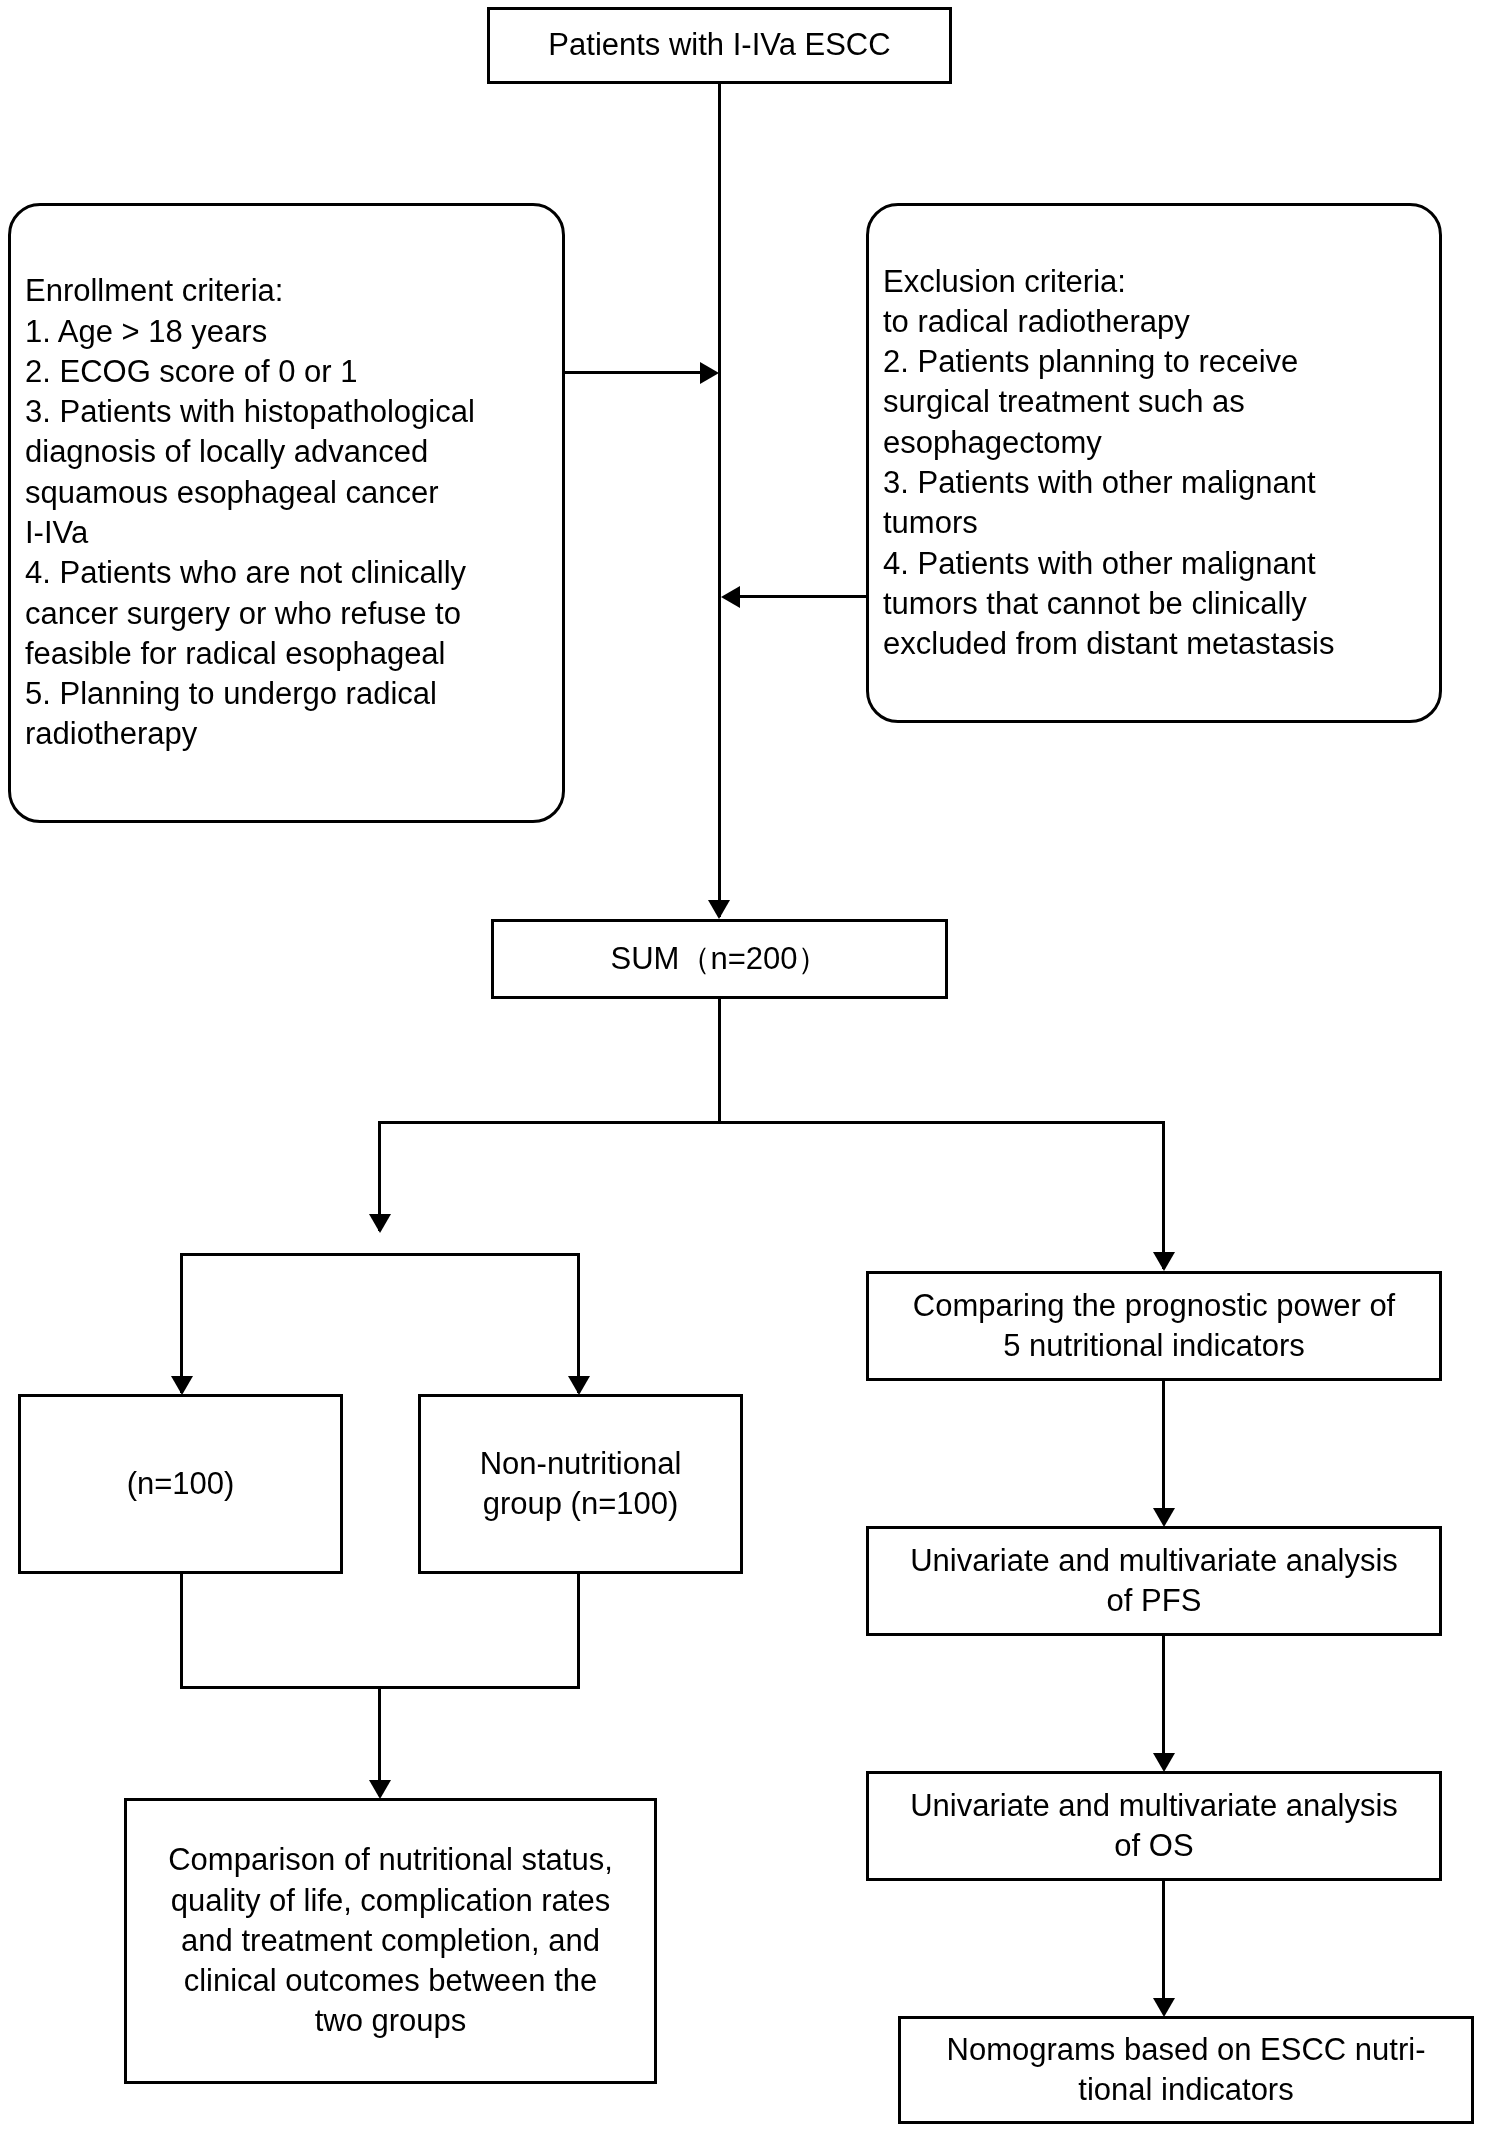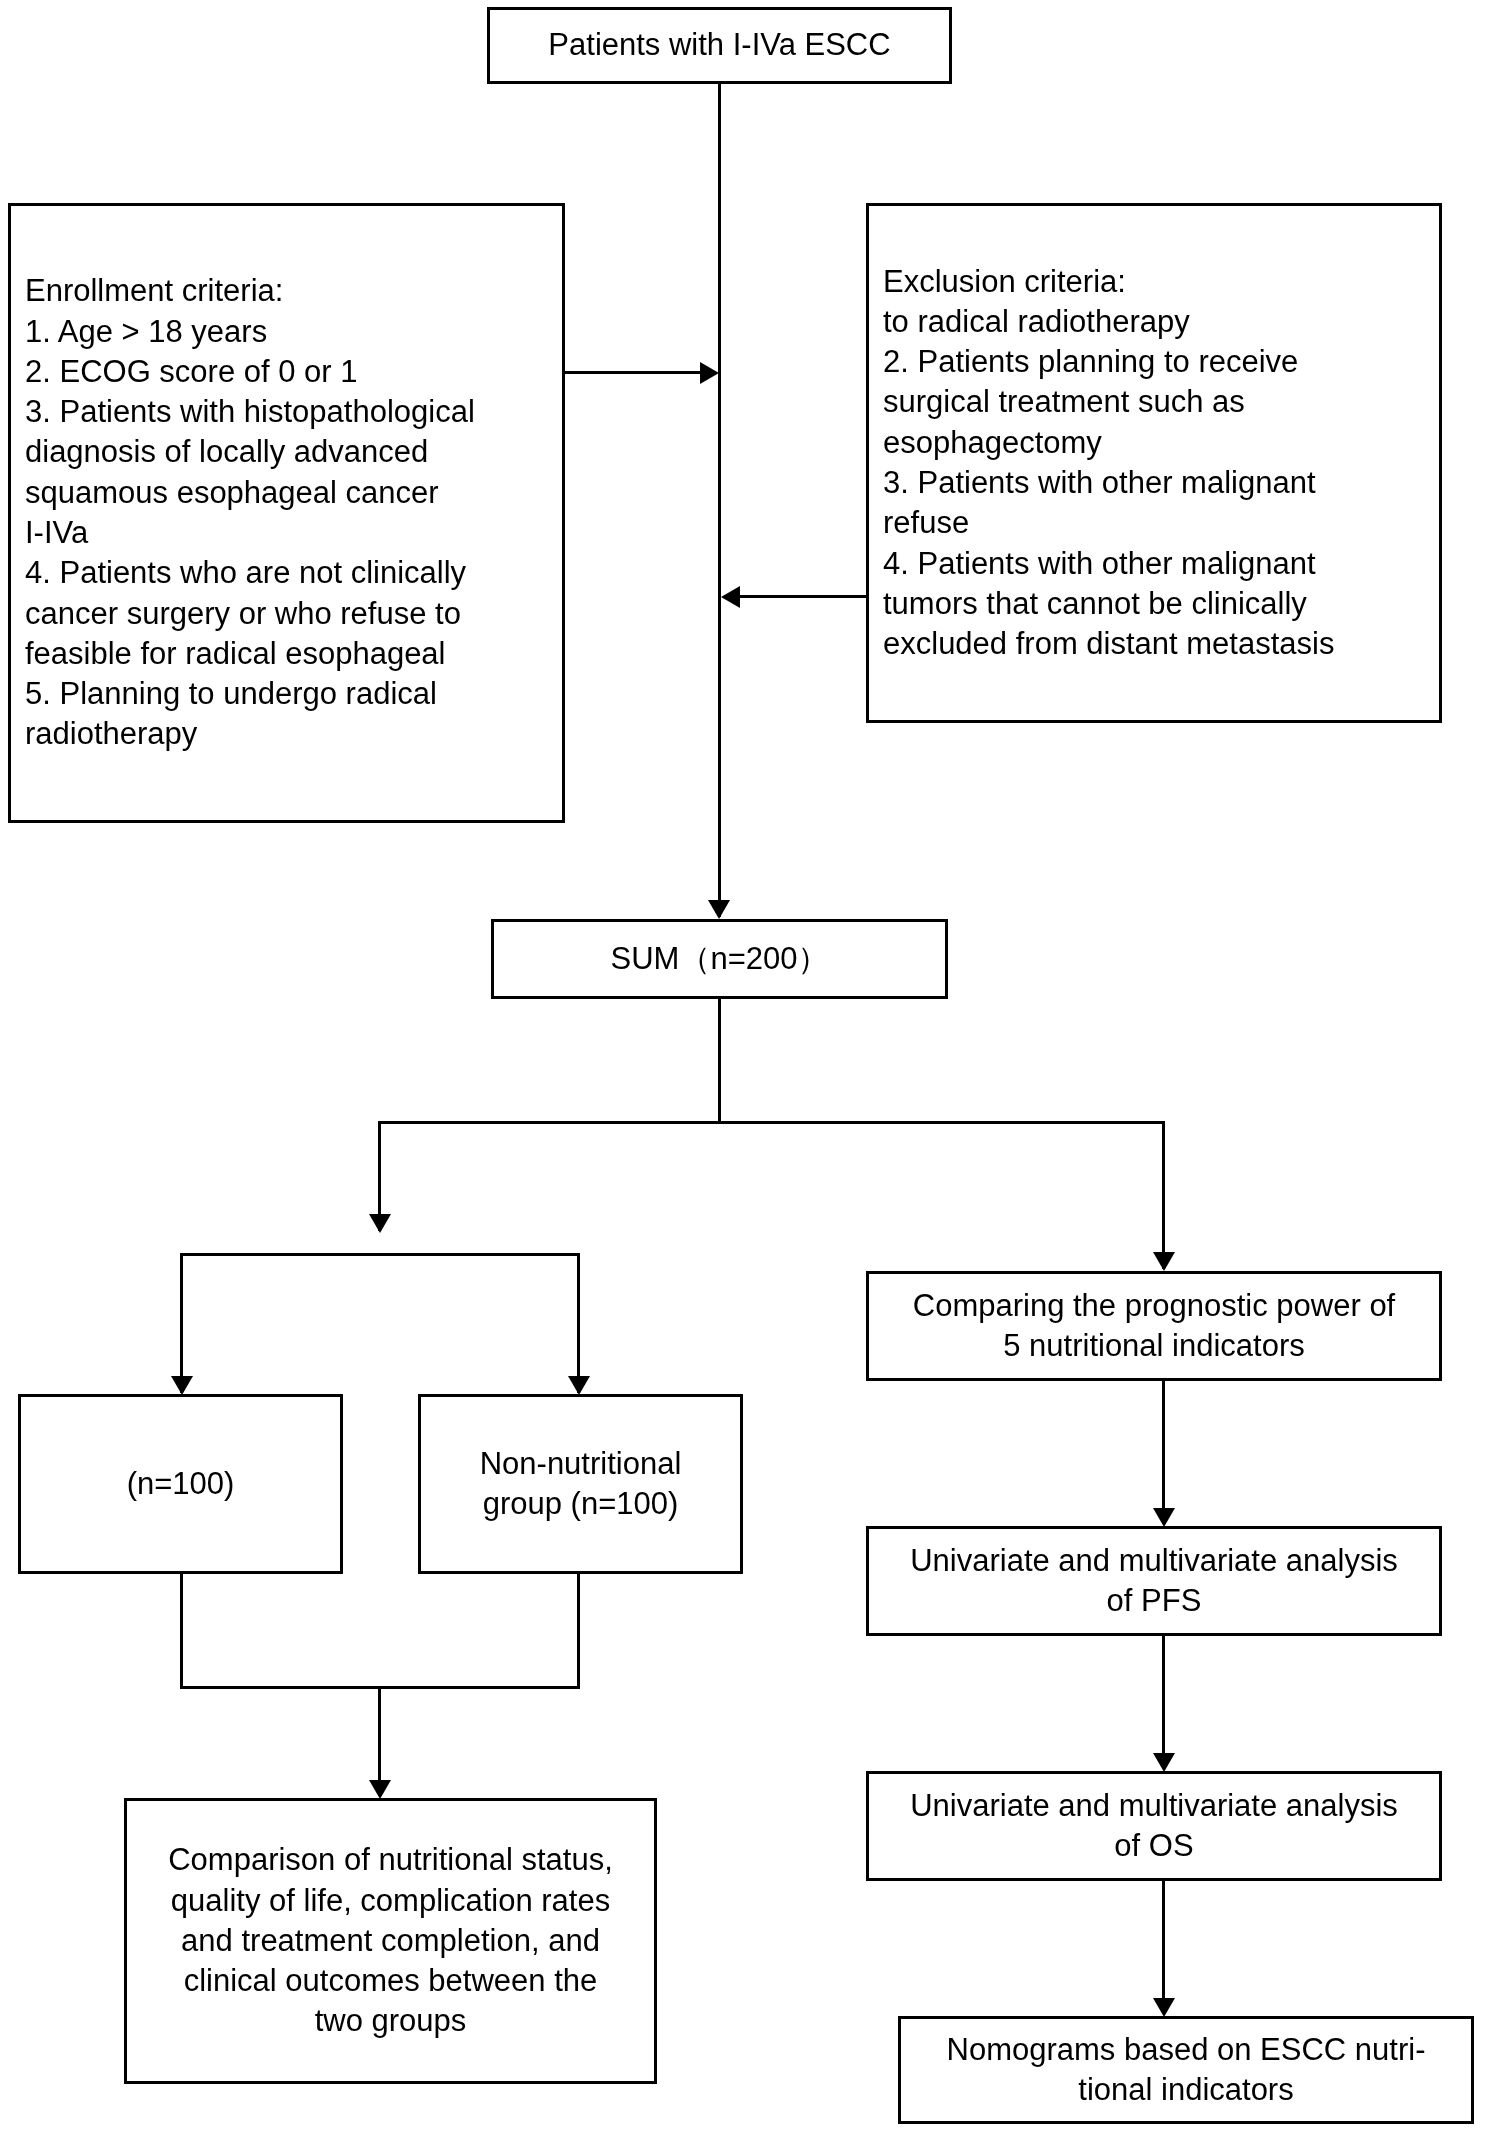--- a/index.html
+++ b/index.html
@@ -30,20 +30,21 @@
     line-height: 1.30;
     color: #000000;
   }
   .box.center {
     align-items: center;
     text-align: center;
   }
   .box.left {
     align-items: flex-start;
     text-align: left;
+    border-radius: 32px;
   }
   .box .pad {
     padding: 0 14px;
     width: 100%;
     box-sizing: border-box;
   }
   .box .pad.c { text-align: center; }
   .box .pad.l { text-align: left; }
   .line {
     position: absolute;
@@ -102,21 +103,21 @@
   <div class="arrow-right" style="left:700px; top:362px;"></div>
 
   <div class="box left" style="left:866px; top:203px; width:576px; height:520px;">
     <div class="pad l">
       <span class="crit-line">Exclusion criteria:</span>
       <span class="crit-line">to radical radiotherapy</span>
       <span class="crit-line">2. Patients planning to receive</span>
       <span class="crit-line">surgical treatment such as</span>
       <span class="crit-line">esophagectomy</span>
       <span class="crit-line">3. Patients with other malignant</span>
-      <span class="crit-line">refuse</span>
+      <span class="crit-line">tumors</span>
       <span class="crit-line">4. Patients with other malignant</span>
       <span class="crit-line">tumors that cannot be clinically</span>
       <span class="crit-line">excluded from distant metastasis</span>
     </div>
   </div>
 
   <div class="line hline" style="left:736px; top:595px; width:132px; height:3px;"></div>
   <div class="arrow-right" style="left:721px; top:586px; transform:rotate(180deg);"></div>
 
   <div class="box center" style="left:491px; top:919px; width:457px; height:80px;">

